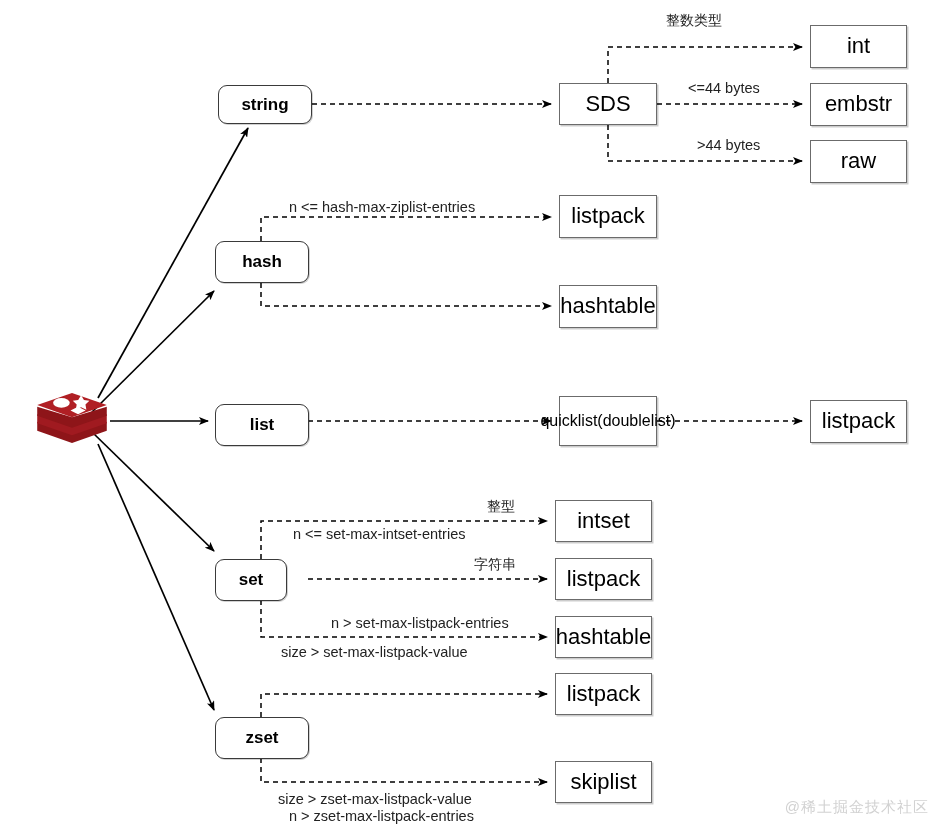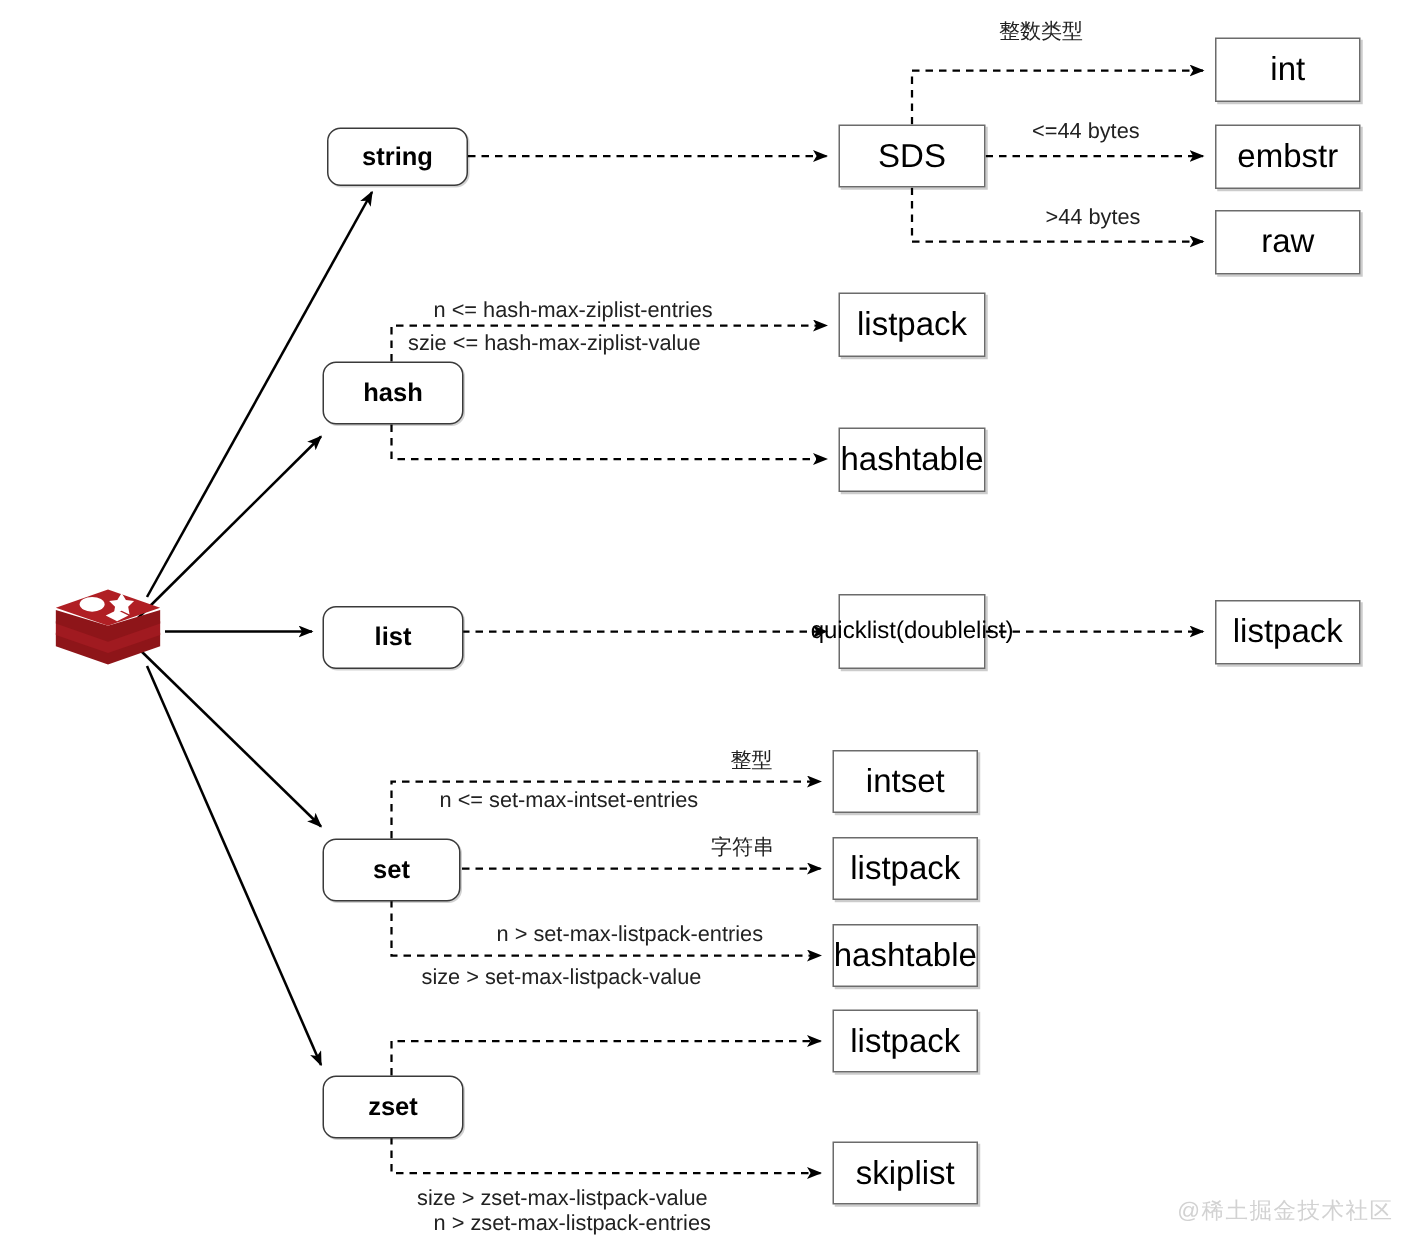--- a/index.html
+++ b/index.html
@@ -158,21 +158,21 @@
   </div>
 
   <div class="node type-node" style="left:215px; top:241px; width:94px; height:42px;">
     <span>hash</span>
   </div>
 
   <div class="node type-node" style="left:215px; top:404px; width:94px; height:42px;">
     <span>list</span>
   </div>
 
-  <div class="node type-node" style="left:215px; top:559px; width:92px; height:42px;">
+  <div class="node type-node" style="left:215px; top:559px; width:72px; height:42px;">
     <span>set</span>
   </div>
 
   <div class="node type-node" style="left:215px; top:717px; width:94px; height:42px;">
     <span>zset</span>
   </div>
 
   <div class="node enc-node" style="left:559px; top:83px; width:98px; height:42px;">
     <span>SDS</span>
   </div>
@@ -227,21 +227,20 @@
   </div>
 
   <div class="edge-label cn" style="left:666px; top:12px;">整数类型</div>
 
   <div class="edge-label" style="left:688px; top:79px;">&lt;=44 bytes</div>
 
   <div class="edge-label" style="left:697px; top:136px;">&gt;44 bytes</div>
 
   <div class="edge-label" style="left:289px; top:198px;">n &lt;= hash-max-ziplist-entries</div>
 
-  <div class="edge-label" style="left:272px; top:220px;">szie &lt;= hash-max-ziplist-value</div>
 
   <div class="edge-label cn" style="left:487px; top:498px;">整型</div>
 
   <div class="edge-label" style="left:293px; top:525px;">n &lt;= set-max-intset-entries</div>
 
   <div class="edge-label cn" style="left:474px; top:556px;">字符串</div>
 
   <div class="edge-label" style="left:292px; top:614px;margin-left:39px;">n &gt; set-max-listpack-entries</div>
 
   <div class="edge-label" style="left:281px; top:643px;">size &gt; set-max-listpack-value</div>

